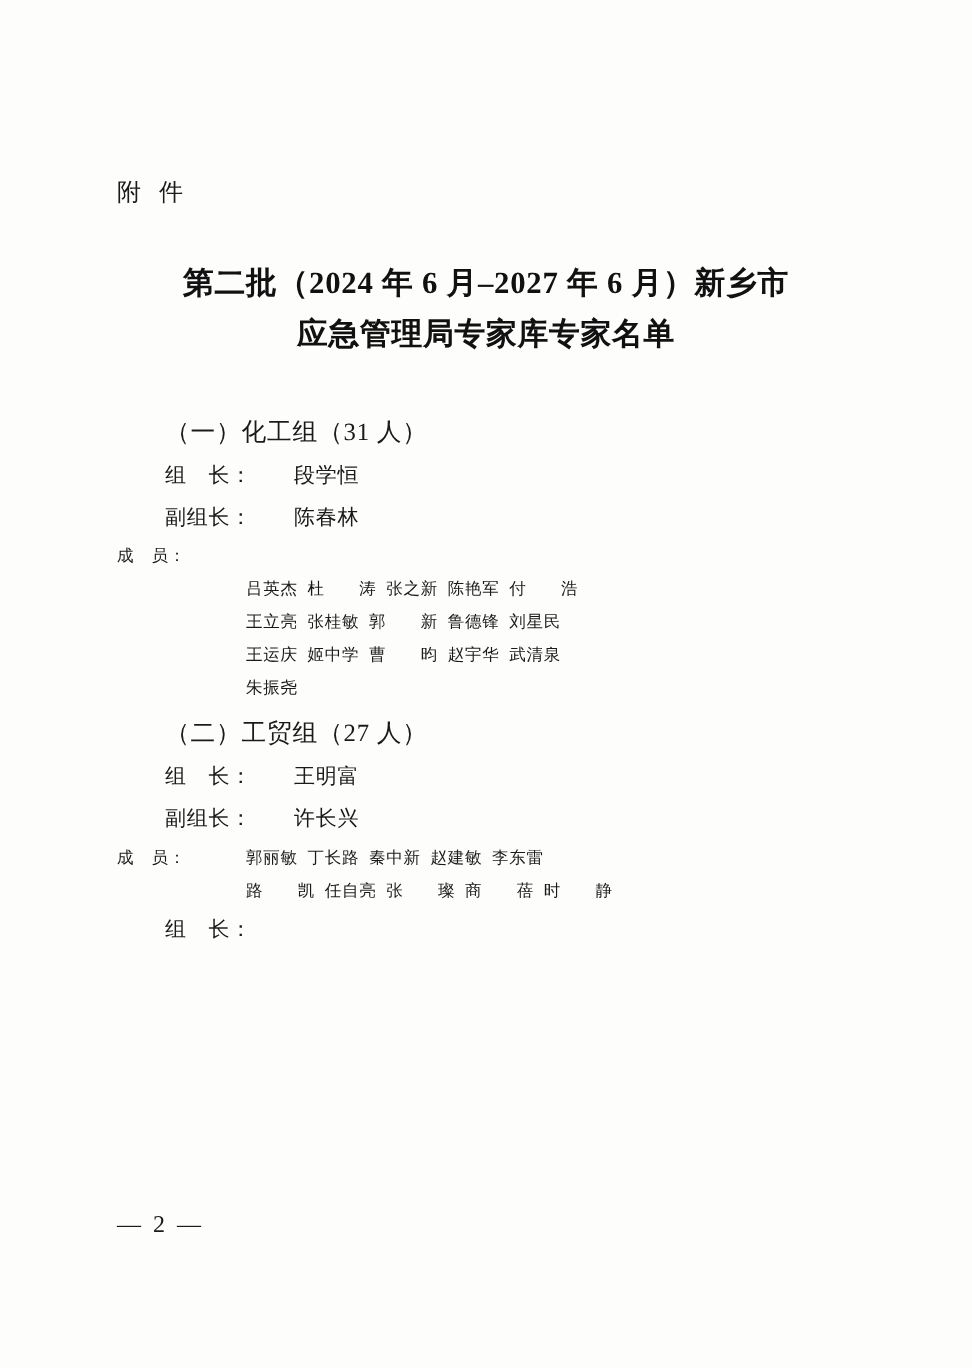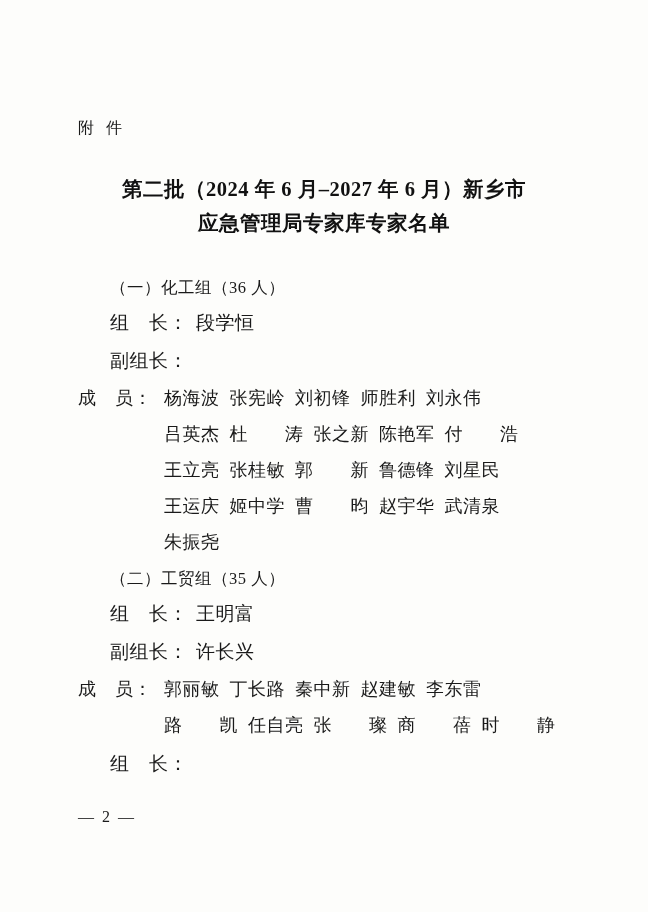--- a/index.html
+++ b/index.html
@@ -51,40 +51,40 @@
     margin-bottom: 2px;
   }
   .group-heading {
     font-size: 16.5px;
     line-height: 2.0;
     margin-left: 32px;
     letter-spacing: 0.5px;
   }
   .row {
     display: flex;
-    font-size: 19px;
+    font-size: 14px;
     line-height: 2.0;
     margin-left: 32px;
     letter-spacing: 0.5px;
   }
   .row .role {
     width: 86px;
     flex: 0 0 86px;
     white-space: pre;
   }
   .row .names {
     flex: 1;
   }
   .names-block {
     display: flex;
     flex-direction: column;
   }
   .name-line {
     display: flex;
-    font-size: 18px;
+    font-size: 11px;
     line-height: 2.0;
     letter-spacing: 0.5px;
   }
   .name-line .role {
     width: 86px;
     flex: 0 0 86px;
     white-space: pre;
   }
   .name-line .names {
     flex: 1;
@@ -107,35 +107,35 @@
   <div class="paper-inner">
 
     <div class="attachment-label">附 件</div>
 
     <div class="doc-title">
       <span class="line1">第二批（2024 年 6 月–2027 年 6 月）新乡市</span>
       <span class="line2">应急管理局专家库专家名单</span>
     </div>
 
     <div class="section">
-      <div class="group-heading">（一）化工组（36 人）</div>
+      <div class="group-heading">（一）化工组（31 人）</div>
 
       <div class="row">
         <span class="role">组　长：</span>
         <span class="names">段学恒</span>
       </div>
 
       <div class="row">
         <span class="role">副组长：</span>
+        <span class="names">陈春林</span>
       </div>
 
       <div class="names-block">
         <div class="name-line">
           <span class="role">成　员：</span>
-          <span class="names">杨海波  张宪岭  刘初锋  师胜利  刘永伟</span>
         </div>
         <div class="name-line">
           <span class="role"></span>
           <span class="names">吕英杰  杜　　涛  张之新  陈艳军  付　　浩</span>
         </div>
         <div class="name-line">
           <span class="role"></span>
           <span class="names">王立亮  张桂敏  郭　　新  鲁德锋  刘星民</span>
         </div>
         <div class="name-line">
@@ -143,21 +143,21 @@
           <span class="names">王运庆  姬中学  曹　　昀  赵宇华  武清泉</span>
         </div>
         <div class="name-line">
           <span class="role"></span>
           <span class="names">朱振尧</span>
         </div>
       </div>
     </div>
 
     <div class="section">
-      <div class="group-heading">（二）工贸组（35 人）</div>
+      <div class="group-heading">（二）工贸组（27 人）</div>
 
       <div class="row">
         <span class="role">组　长：</span>
         <span class="names">王明富</span>
       </div>
 
       <div class="row">
         <span class="role">副组长：</span>
         <span class="names">许长兴</span>
       </div>

